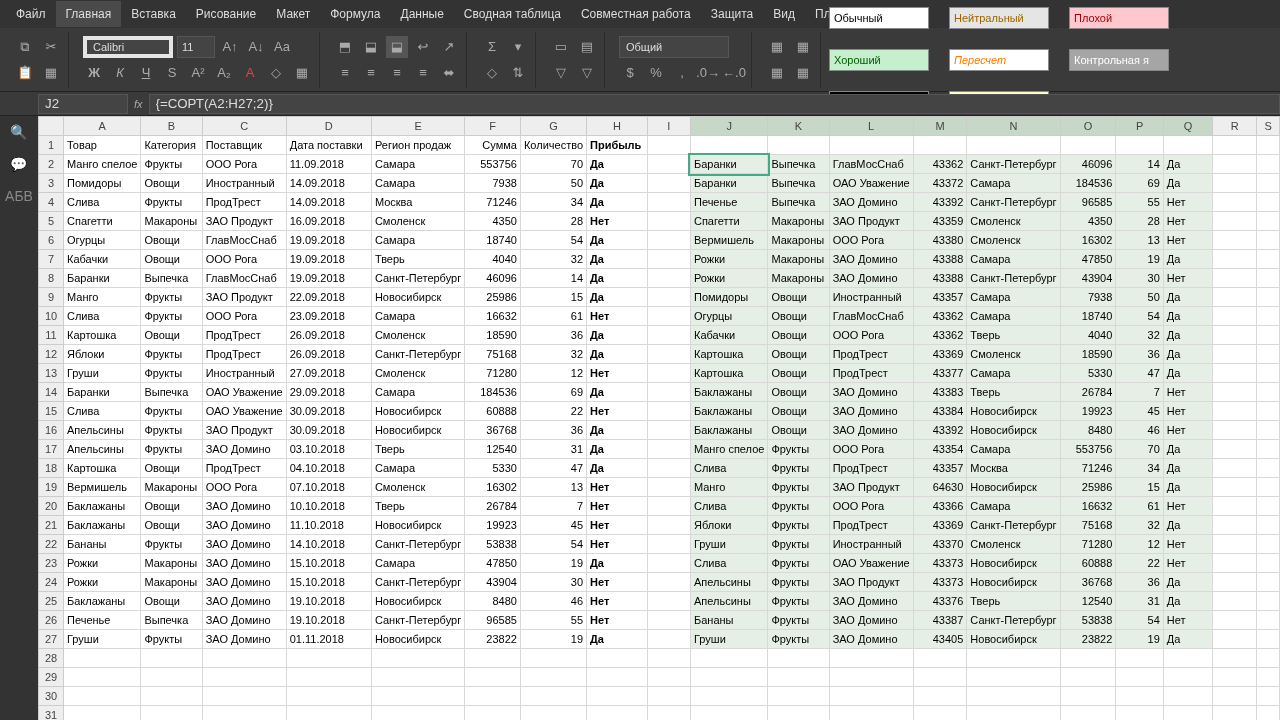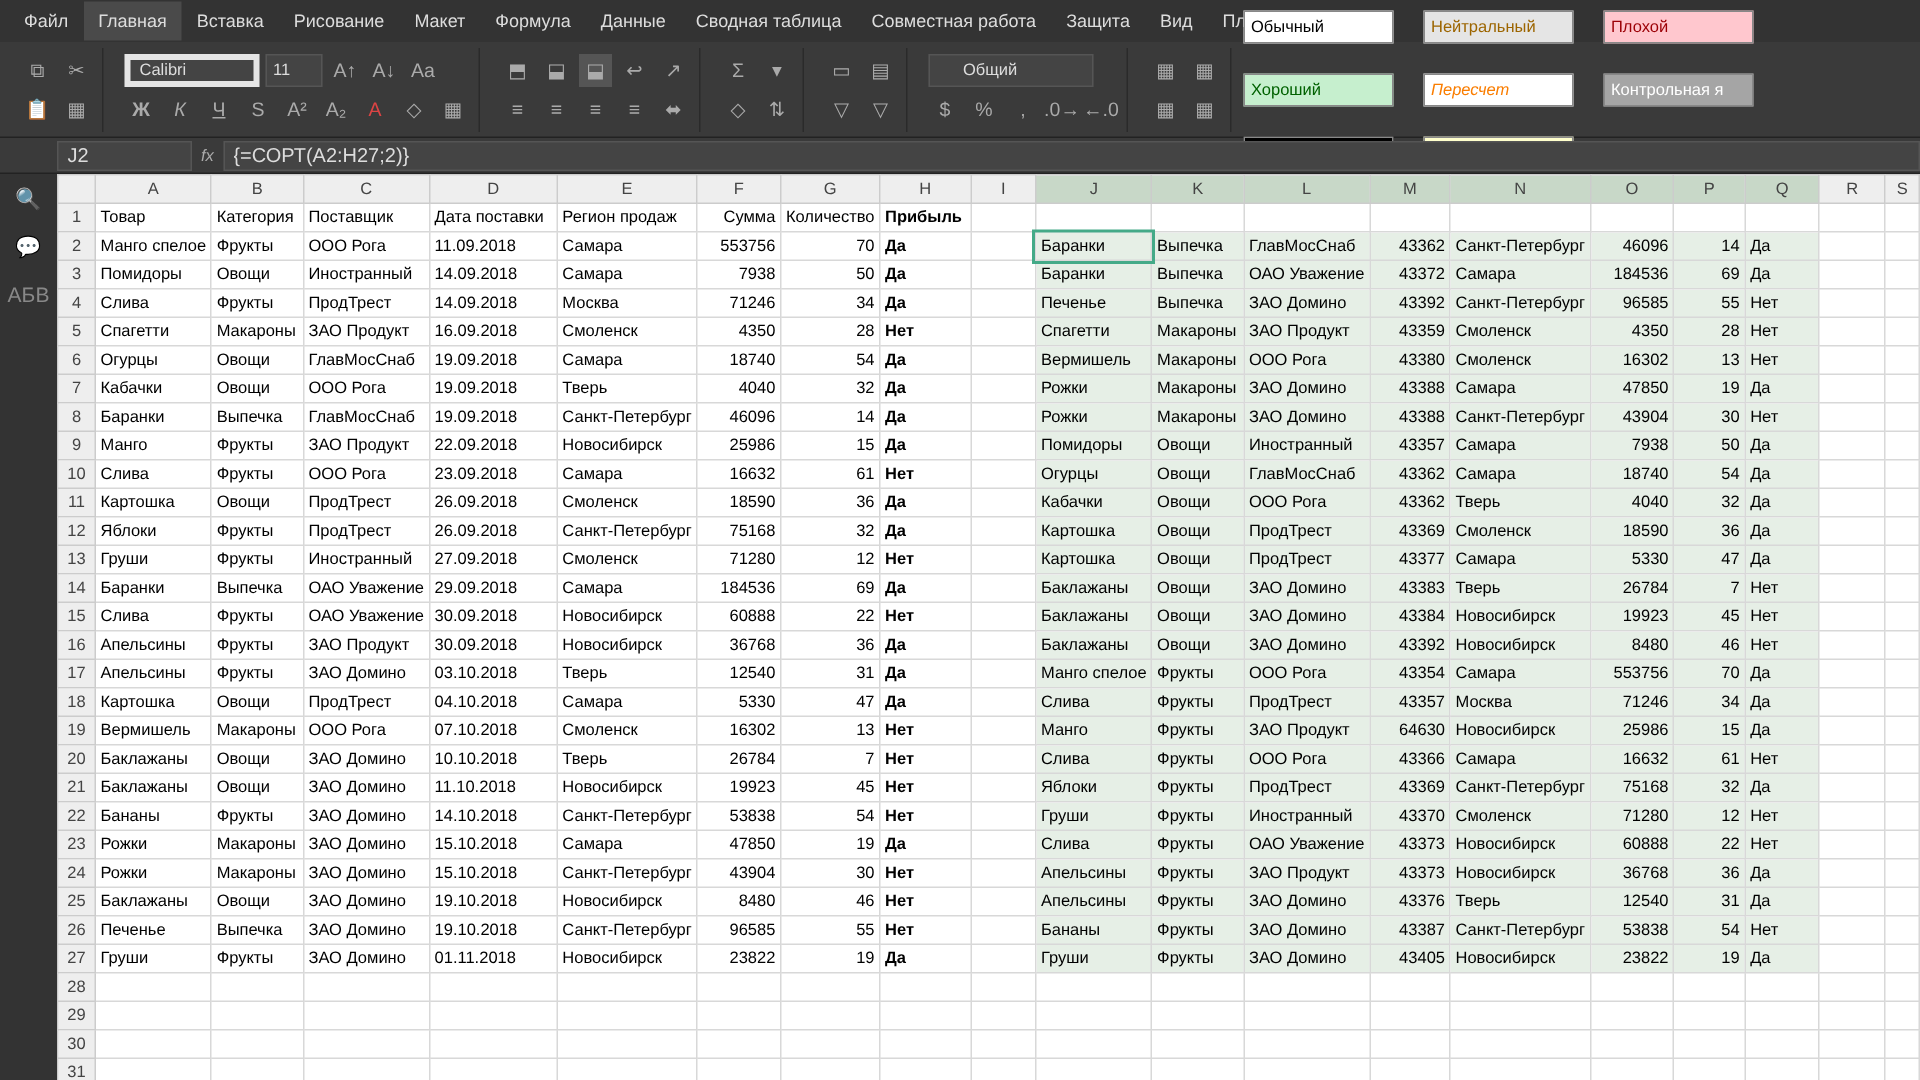--- a/index.html
+++ b/index.html
@@ -7,21 +7,21 @@
 .menubar{background:#333;height:28px;display:flex;align-items:center;padding:0 6px;}
 .menubar .item{padding:6px 10px;cursor:pointer;color:#ddd;font-size:12px;}
 .menubar .item.active{background:#4a4a4a;}
 .toolbar{background:#3a3a3a;height:64px;display:flex;align-items:center;padding:4px 8px;gap:8px;border-bottom:1px solid #222;}
 .tgroup{display:flex;flex-direction:column;gap:4px;padding:0 6px;border-right:1px solid #2a2a2a;height:56px;justify-content:center;}
 .trow{display:flex;gap:4px;align-items:center;}
 .tbtn{width:22px;height:22px;display:flex;align-items:center;justify-content:center;color:#aaa;cursor:pointer;font-size:13px;}
 .tbtn.active{background:#555;}
 .font-sel{background:#444;color:#ddd;border:4px solid #e5e5e5;padding:2px 6px;font-size:11px;width:90px;height:22px;}
 .size-sel{background:#444;color:#ddd;border:1px solid #555;padding:2px 4px;font-size:11px;width:38px;height:22px;}
-.nfmt-sel{background:#444;color:#ddd;border:1px solid #555;padding:2px 22px;font-size:11px;width:110px;height:22px;}
+.nfmt-sel{background:#444;color:#ddd;border:1px solid #555;padding:2px 6px;font-size:11px;width:110px;height:22px;}
 .styles{display:flex;gap:20px;flex-wrap:wrap;width:420px;}
 .stylecell{width:100px;height:22px;border:1px solid #888;font-size:11px;display:flex;align-items:center;padding:0 4px;cursor:pointer;}
 .formulabar{background:#3a3a3a;height:24px;display:flex;align-items:center;border-bottom:1px solid #222;}
 .cellref{width:90px;background:#444;color:#ddd;padding:2px 6px;height:20px;margin-left:38px;border:1px solid #555;}
 .fx{color:#aaa;padding:0 6px;font-style:italic;}
 .formula-in{flex:1;background:#444;color:#ddd;padding:2px 6px;height:20px;border:1px solid #555;}
 .main{display:flex;height:calc(720px - 28px - 64px - 24px);}
 .leftbar{width:38px;background:#333;display:flex;flex-direction:column;align-items:center;padding-top:8px;gap:16px;}
 .leftbar .lb{color:#888;font-size:14px;cursor:pointer;}
 .sheet{flex:1;overflow:auto;background:#fff;color:#000;position:relative;}

